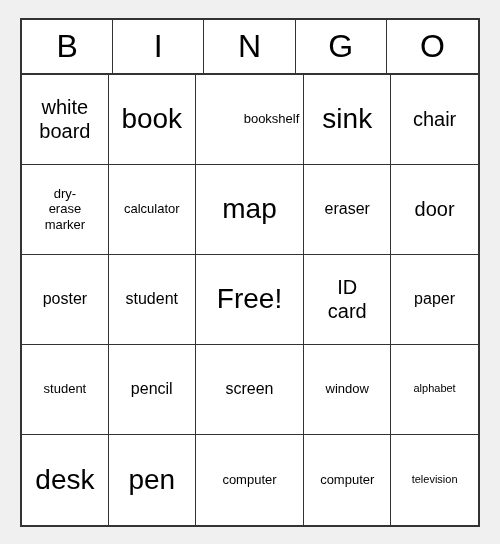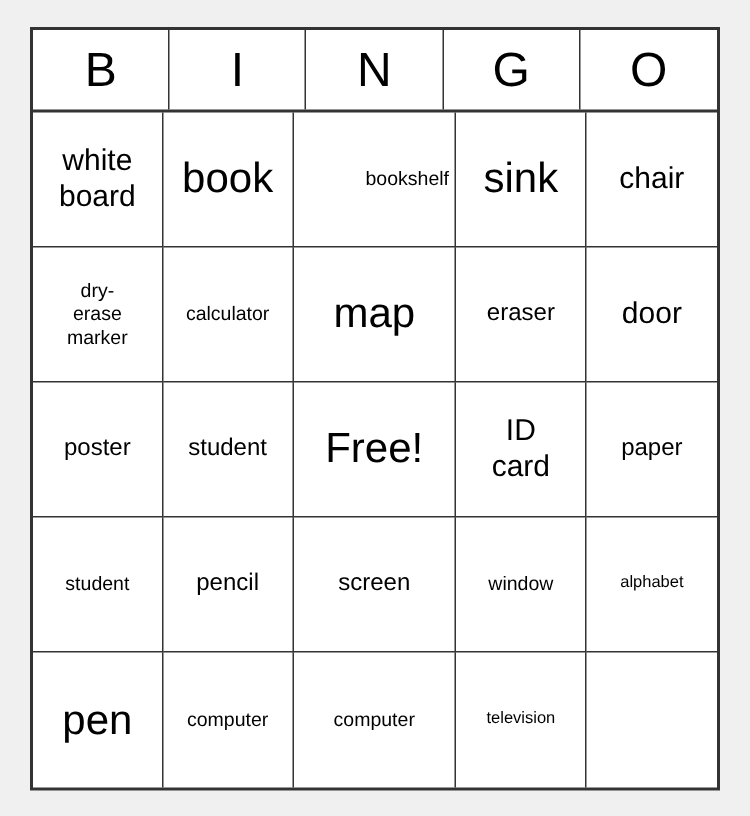--- a/index.html
+++ b/index.html
@@ -162,20 +162,23 @@
       <div class="bingo-cell">
         <span class="size-md" style="white-space: pre-line;">screen</span>
       </div>
       <div class="bingo-cell">
         <span class="size-sm" style="white-space: pre-line;">window</span>
       </div>
       <div class="bingo-cell">
         <span class="size-xs" style="white-space: pre-line;">alphabet</span>
       </div>
       <div class="bingo-cell">
+        <span class="size-xl" style="white-space: pre-line;">desk</span>
+      </div>
+      <div class="bingo-cell">
         <span class="size-xl" style="white-space: pre-line;">pen</span>
       </div>
       <div class="bingo-cell">
         <span class="size-sm" style="white-space: pre-line;">computer</span>
       </div>
       <div class="bingo-cell">
         <span class="size-sm" style="white-space: pre-line;">computer</span>
       </div>
       <div class="bingo-cell">
         <span class="size-xs" style="white-space: pre-line;">television</span>

